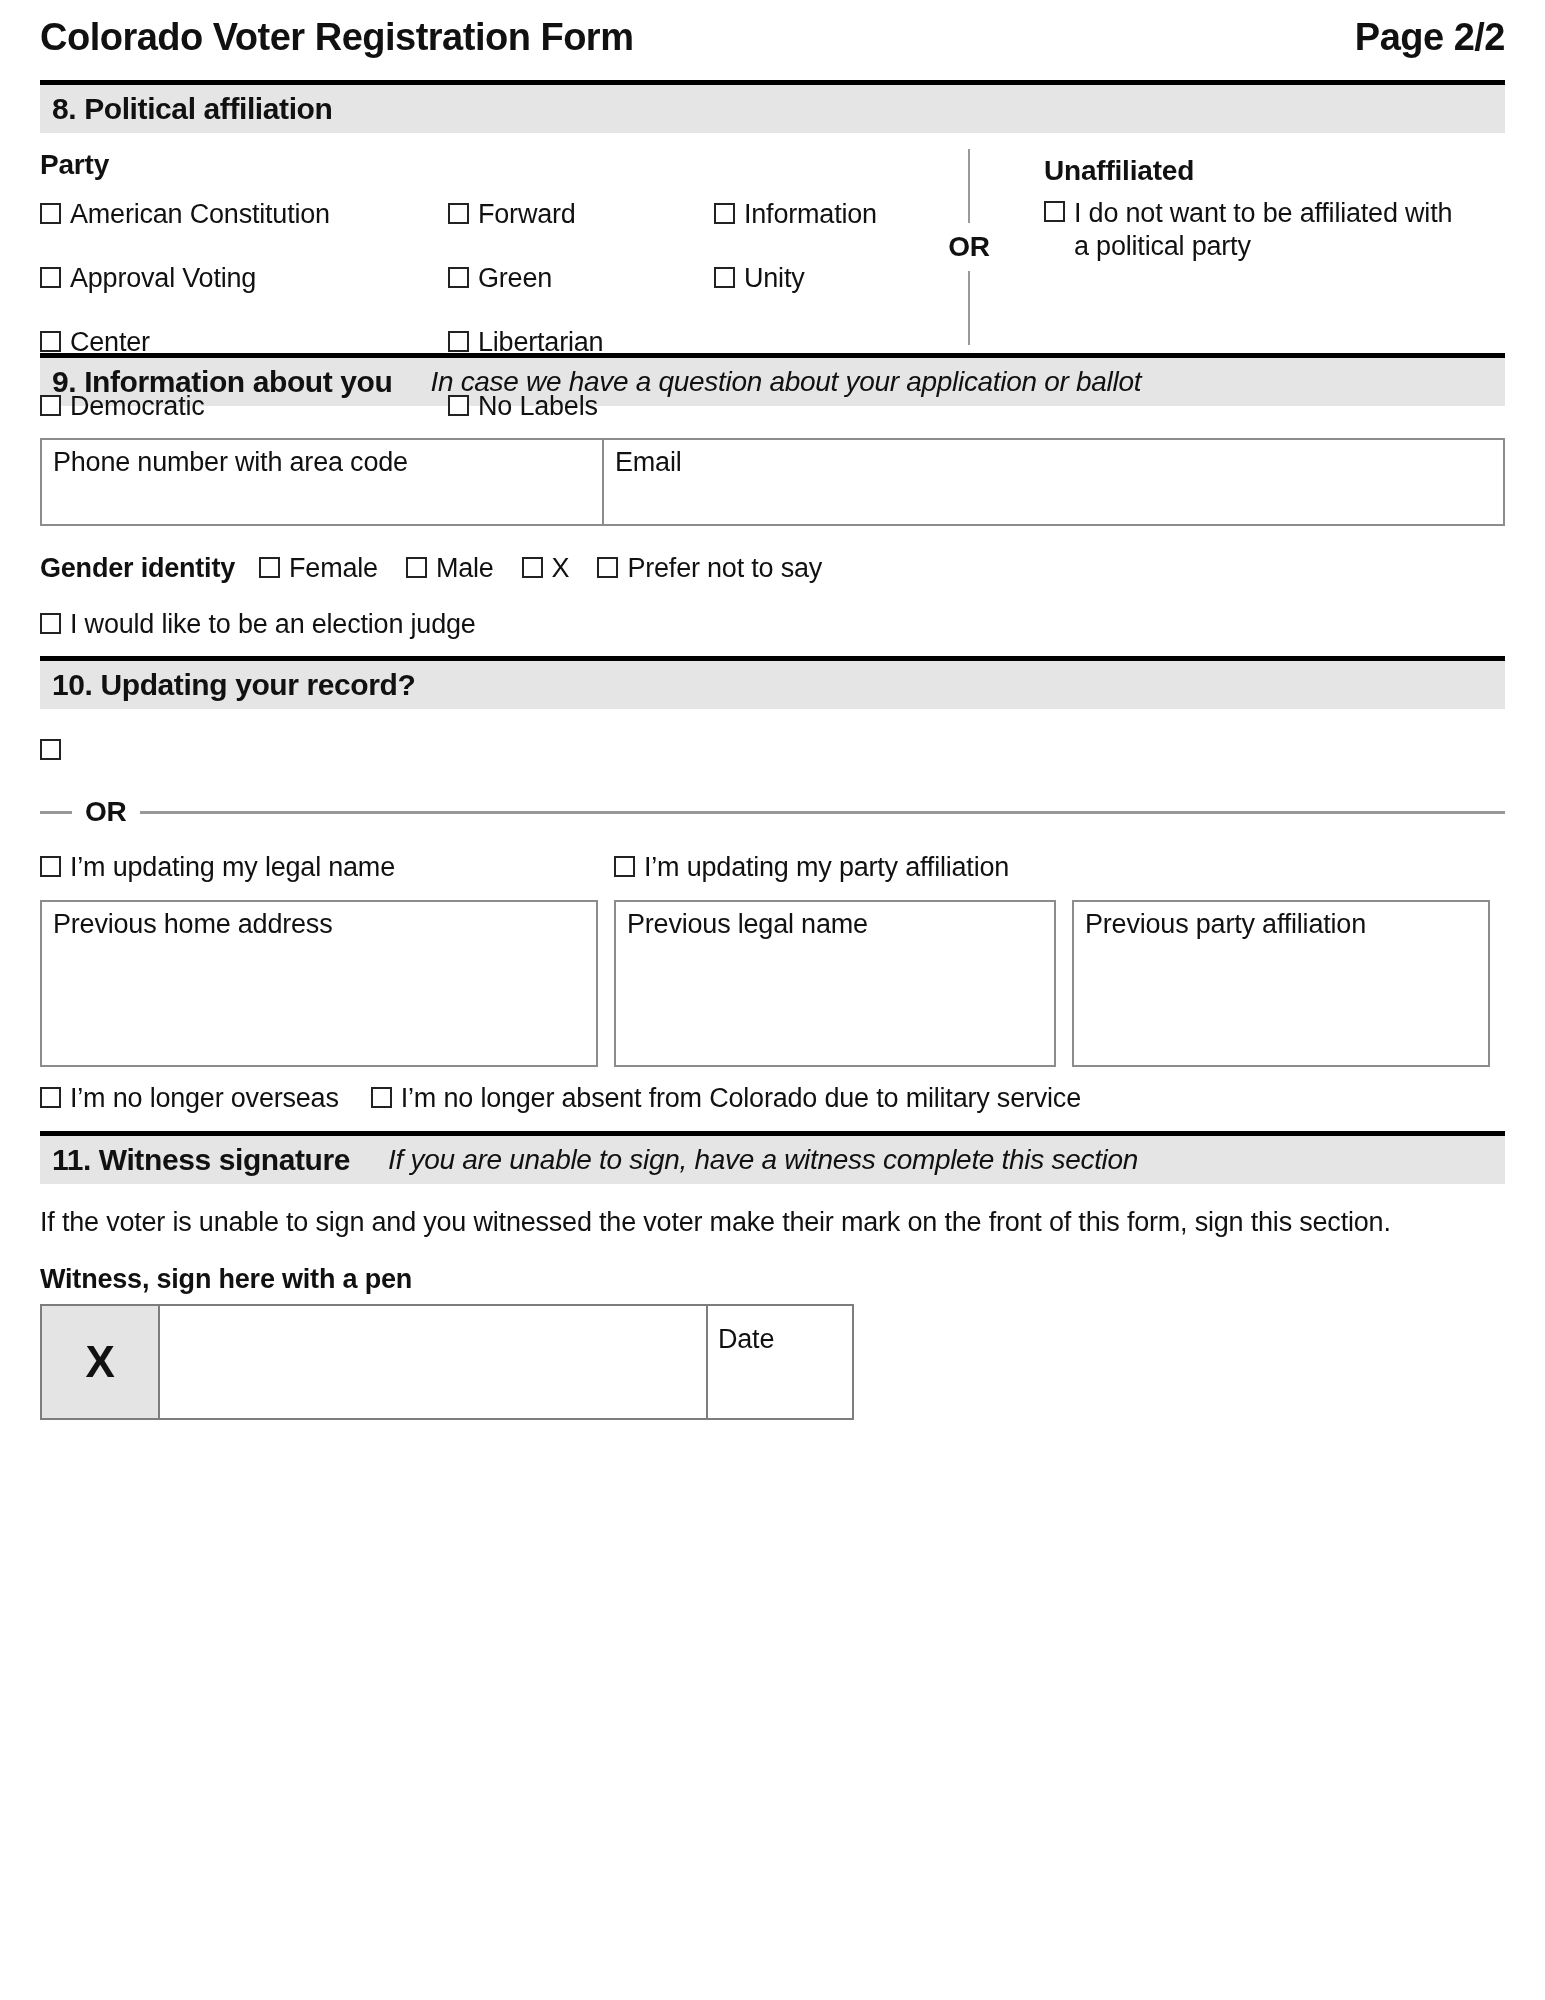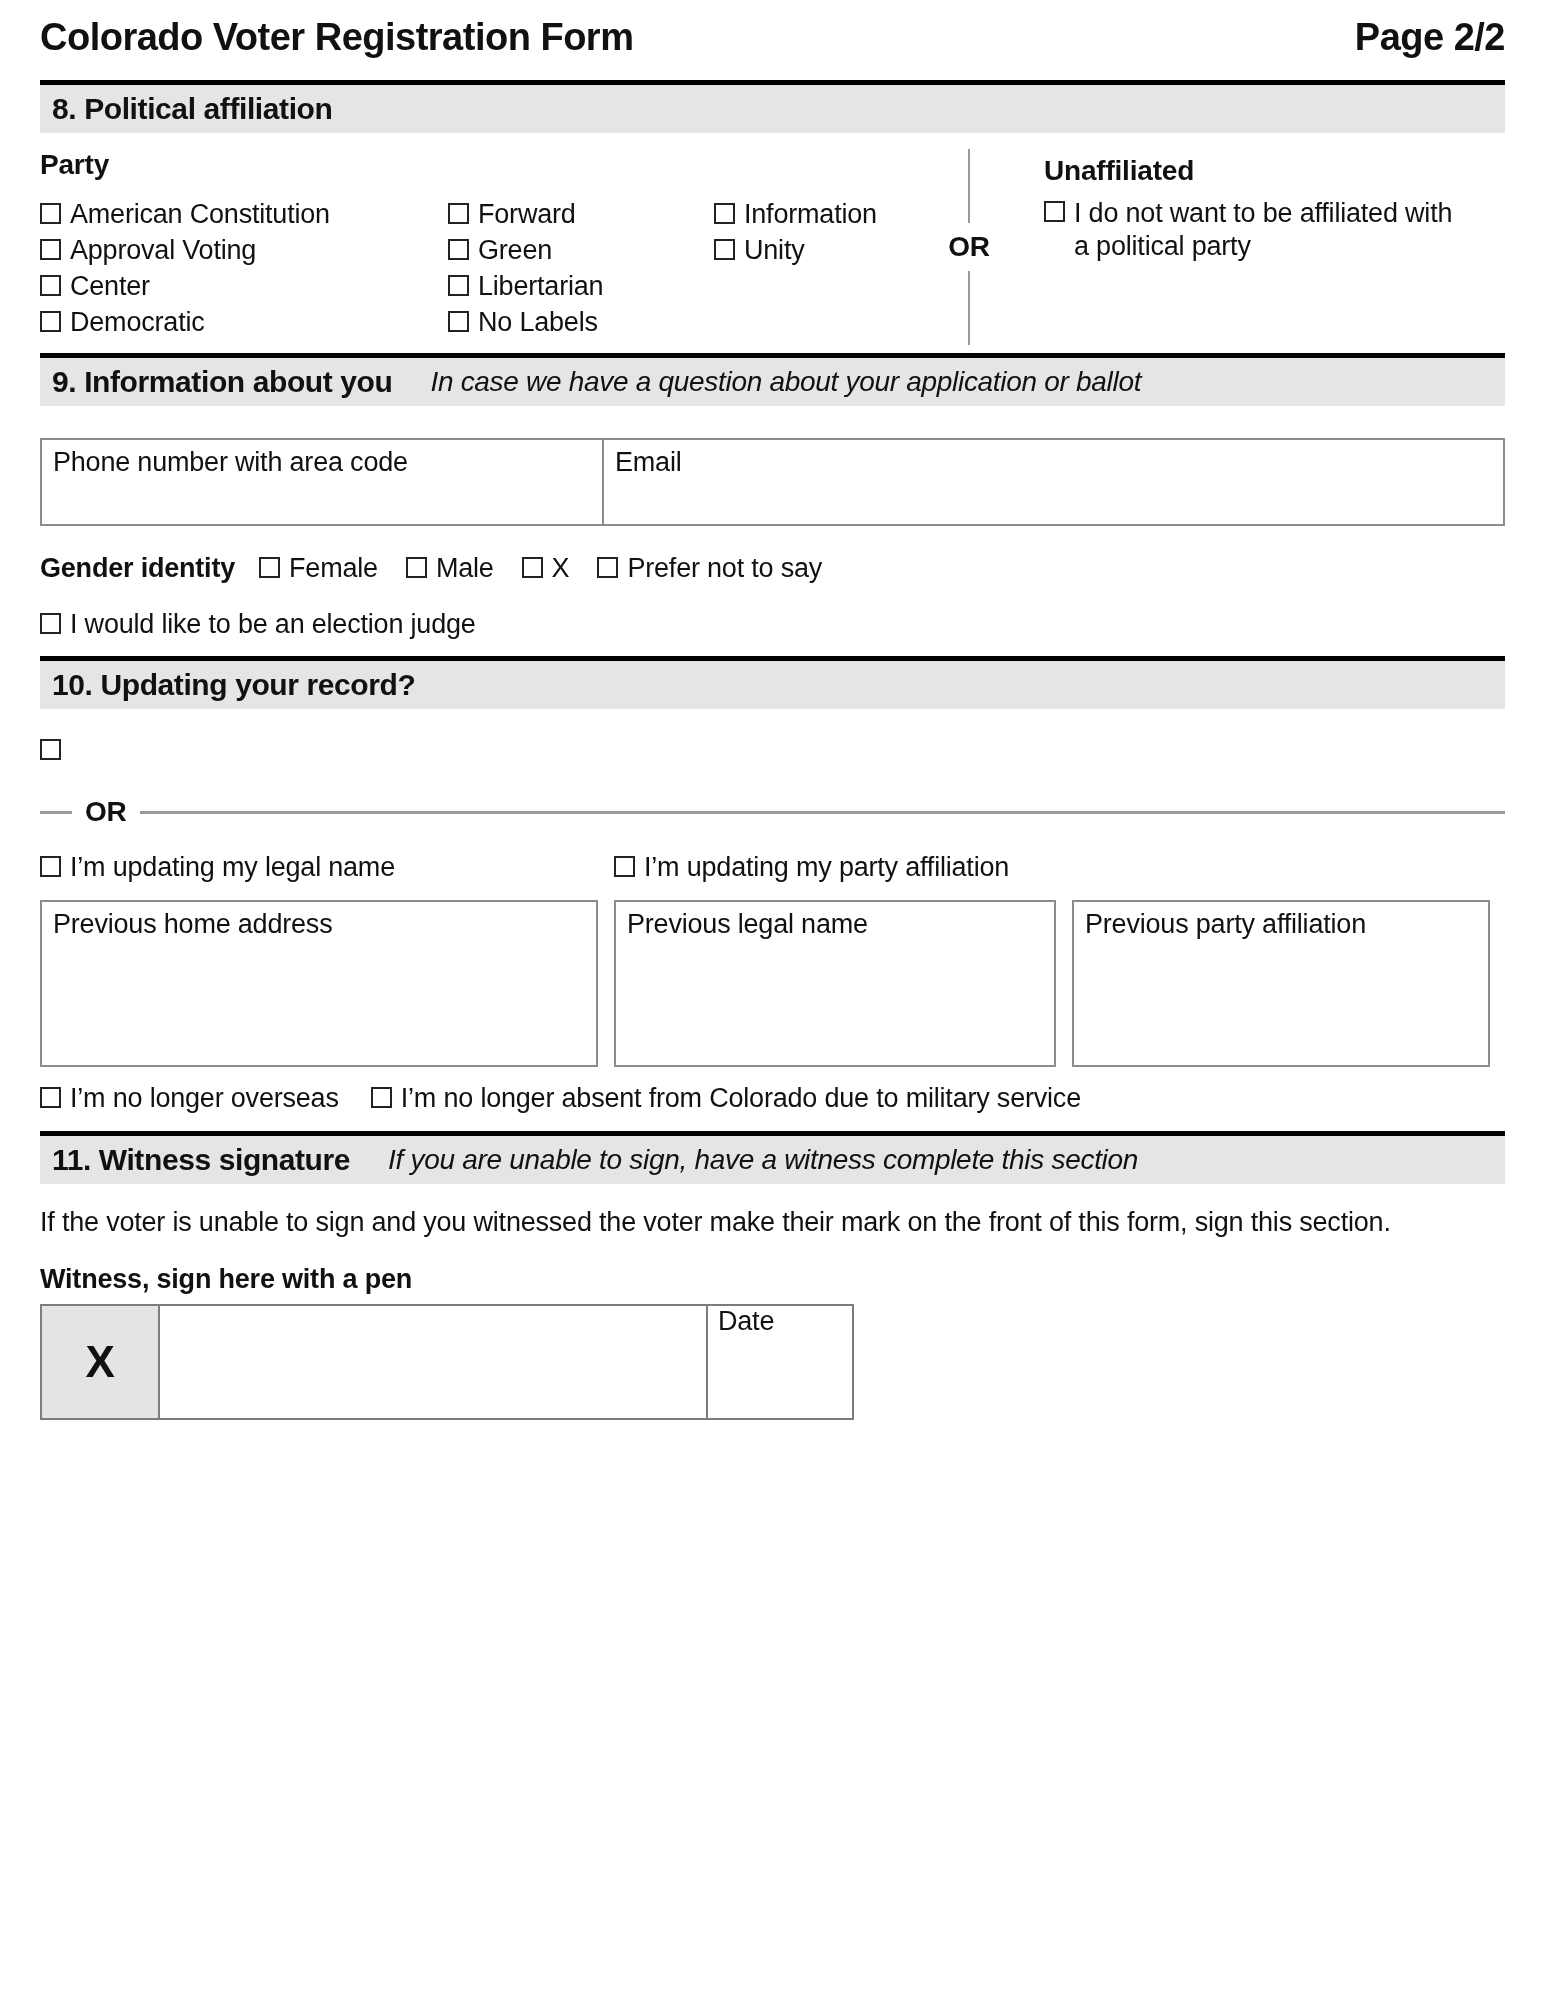--- a/index.html
+++ b/index.html
@@ -29,21 +29,21 @@
   .cb {
     flex:none; width:21px; height:21px;
     border:2px solid #222; background:#fff;
     margin:4px 9px 0 0;
   }
   .lbl { font-size:27px; line-height:30px; white-space:nowrap; }
   
   .s8-row { display:flex; margin-top:16px; height:196px; }
   .s8-left { width:854px; }
   .party-cols { display:flex; margin-top:18px; }
-  .pcol { display:flex; flex-direction:column; }
+  .pcol { display:flex; flex-direction:column;gap:28px; }
   .pcol .item { height:36px; }
   .pcol1 { width:408px; } .pcol2 { width:266px; } .pcol3 { width:180px; }
   .s8-div { width:150px; display:flex; flex-direction:column; align-items:center; }
   .s8-div .vline { flex:1; width:2px; background:#999; }
   .s8-div .or-txt { font-size:28px; font-weight:bold; padding:8px 0; }
   .s8-right { flex:1; padding-top:6px; }
   .s8-right .item { margin-top:10px; }
   .s8-right .lbl { white-space:normal; max-width:392px; line-height:33px; }
   
   .info-box { margin-top:32px; height:88px; border:2px solid #8c8c8c; display:flex; }
@@ -72,21 +72,21 @@
   
   .instruction { margin-top:22px; font-size:27px; line-height:32px; }
   .sign-label { margin-top:26px; font-size:27px; font-weight:bold; }
   .sig-box { margin-top:9px; width:814px; height:116px; border:2px solid #7d7d7d; display:flex; }
   .sig-x {
     width:118px; background:#e4e4e4; border-right:2px solid #7d7d7d;
     display:flex; align-items:center; justify-content:center;
     font-size:44px; font-weight:bold;
   }
   .sig-area { width:548px; border-right:2px solid #7d7d7d; background:#fff; }
-  .sig-date { flex:1; padding:0 10px; font-size:27px; background:#fff; }
+  .sig-date { flex:1; padding:18px 10px; font-size:27px; background:#fff; }
 </style>
 </head>
 <body>
 
 <div class="page">
 
   <div class="hdr">
     <h1>Colorado Voter Registration Form</h1>
     <div class="pagenum">Page 2/2</div>
   </div>

